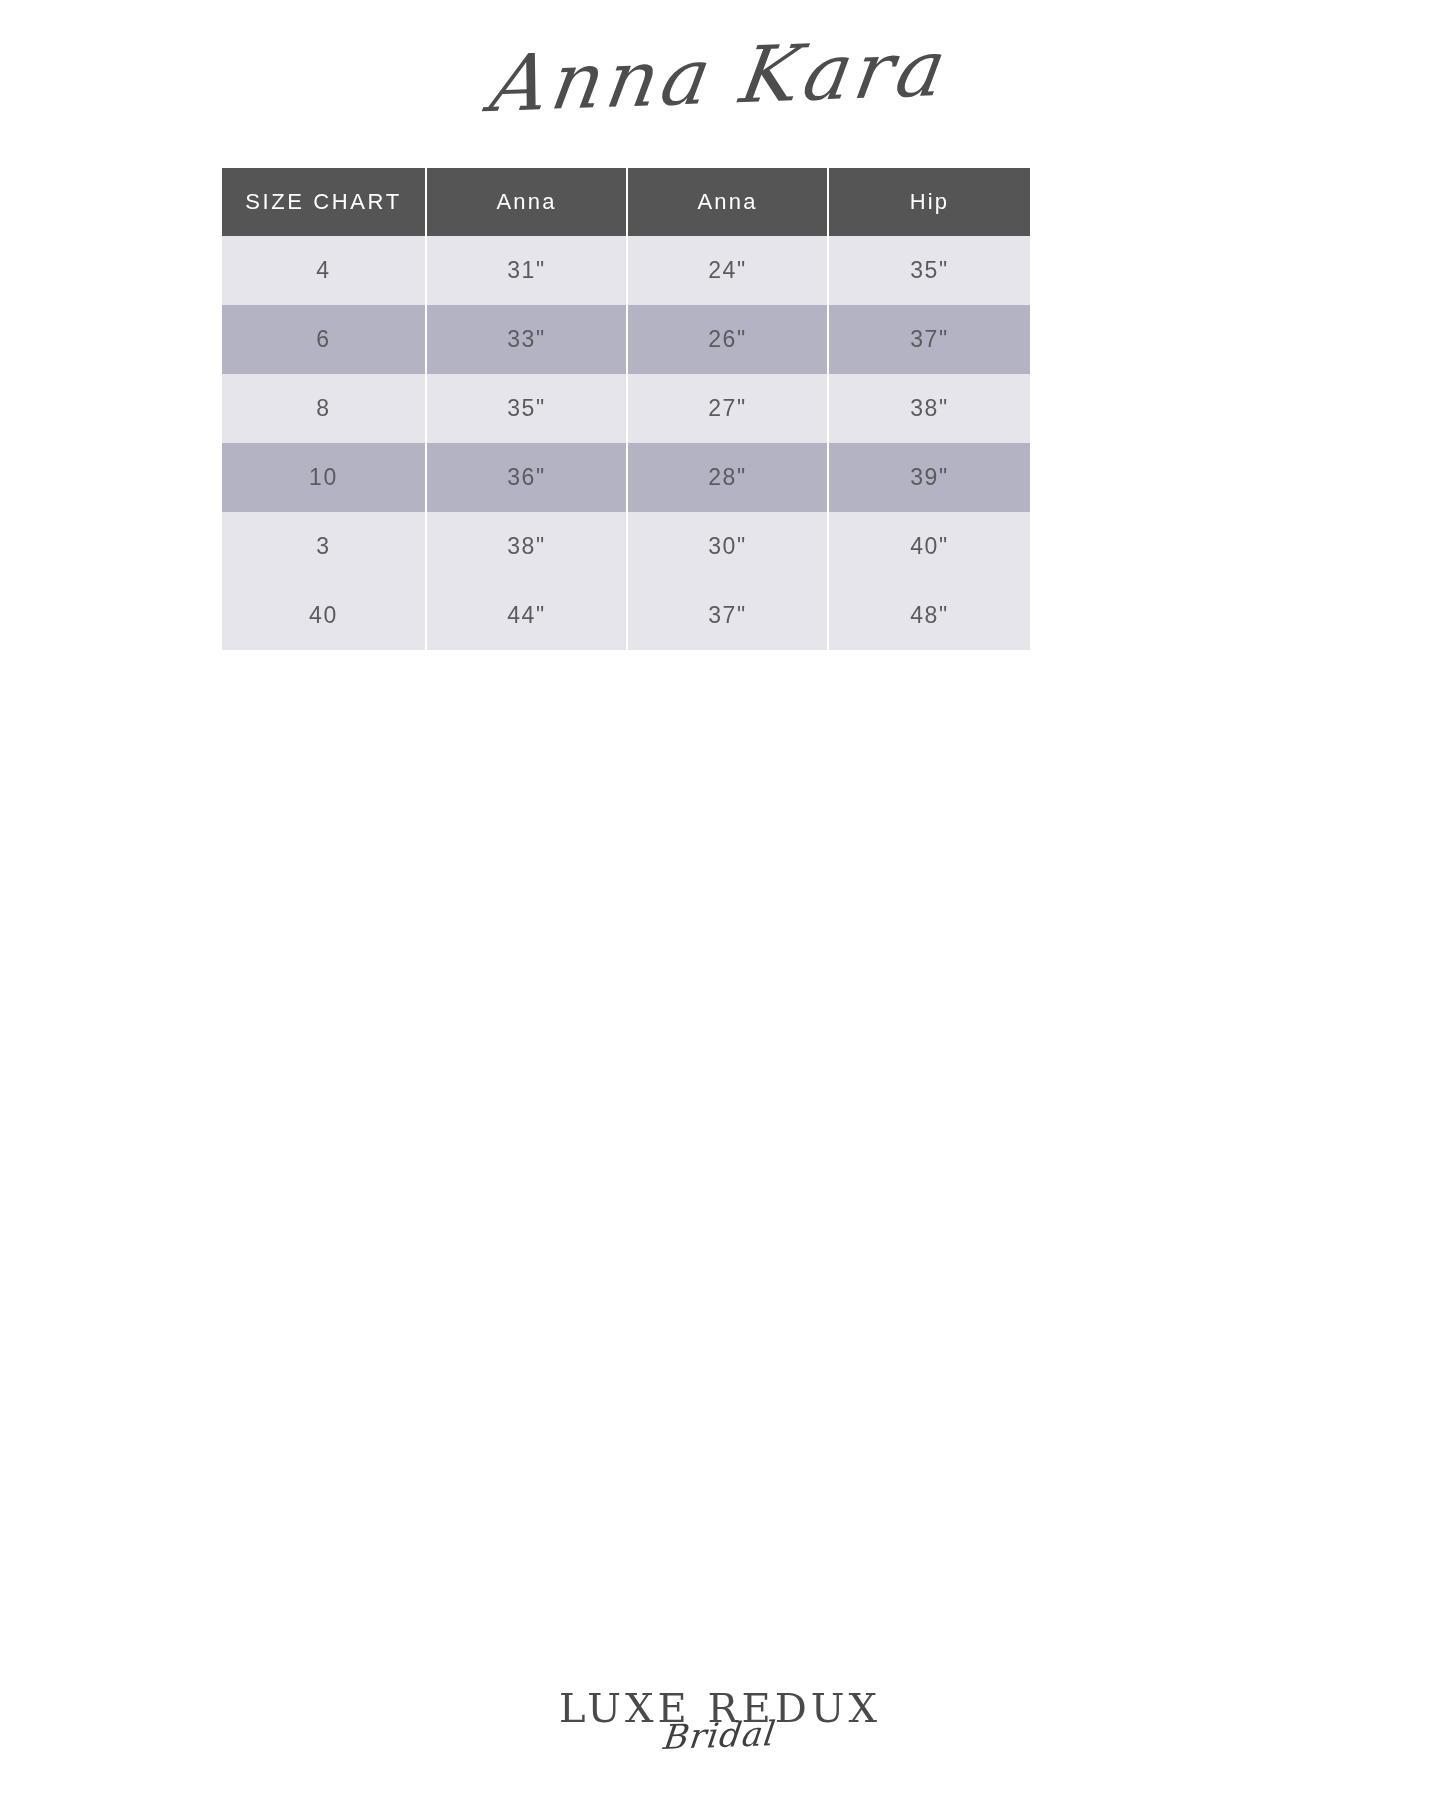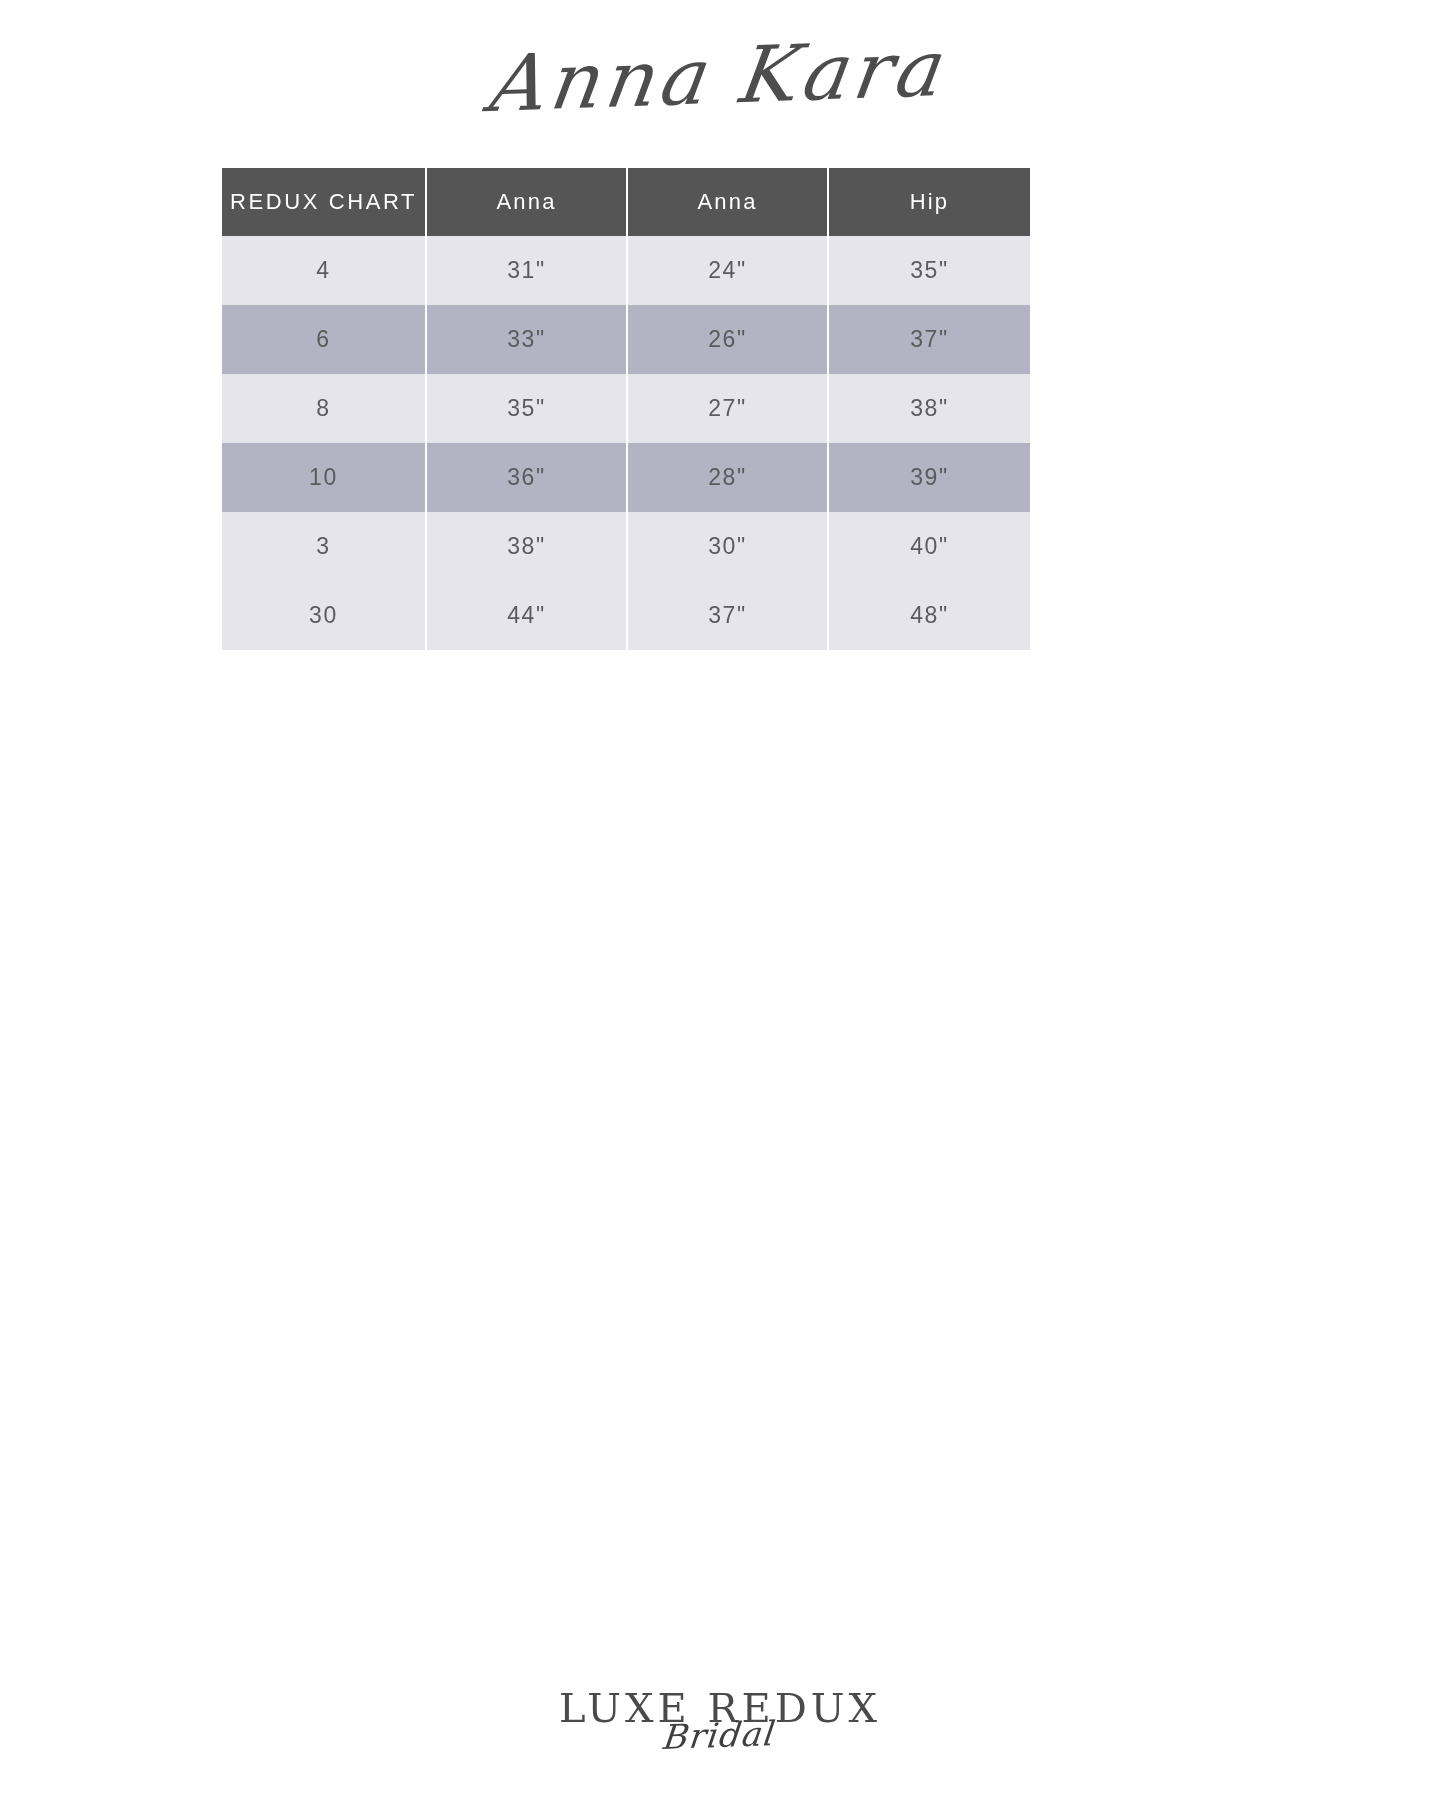--- a/index.html
+++ b/index.html
@@ -136,21 +136,21 @@
 <div class="chart-wrap">
   <table class="size-chart">
     <colgroup>
       <col class="c-size">
         <col class="c-bust">
         <col class="c-waist">
         <col class="c-hip">
     </colgroup>
     <thead>
       <tr>
-        <th class="th-size">REDUX CHART</th>
+        <th class="th-size">SIZE CHART</th>
         <th>Anna</th>
         <th>Anna</th>
         <th>Hip</th>
       </tr>
     </thead>
     <tbody>
       <tr class="row-light">
         <td>4</td>
         <td>31"</td>
         <td>24"</td>
@@ -174,21 +174,21 @@
         <td>28"</td>
         <td>39"</td>
       </tr>
       <tr class="row-light">
         <td>3</td>
         <td>38"</td>
         <td>30"</td>
         <td>40"</td>
       </tr>
       <tr class="row-light">
-        <td>30</td>
+        <td>40</td>
         <td>44"</td>
         <td>37"</td>
         <td>48"</td>
       </tr>
     </tbody>
   </table>
 </div>
 
 <div class="footer-logo">
   <div class="footer-logo-inner">

